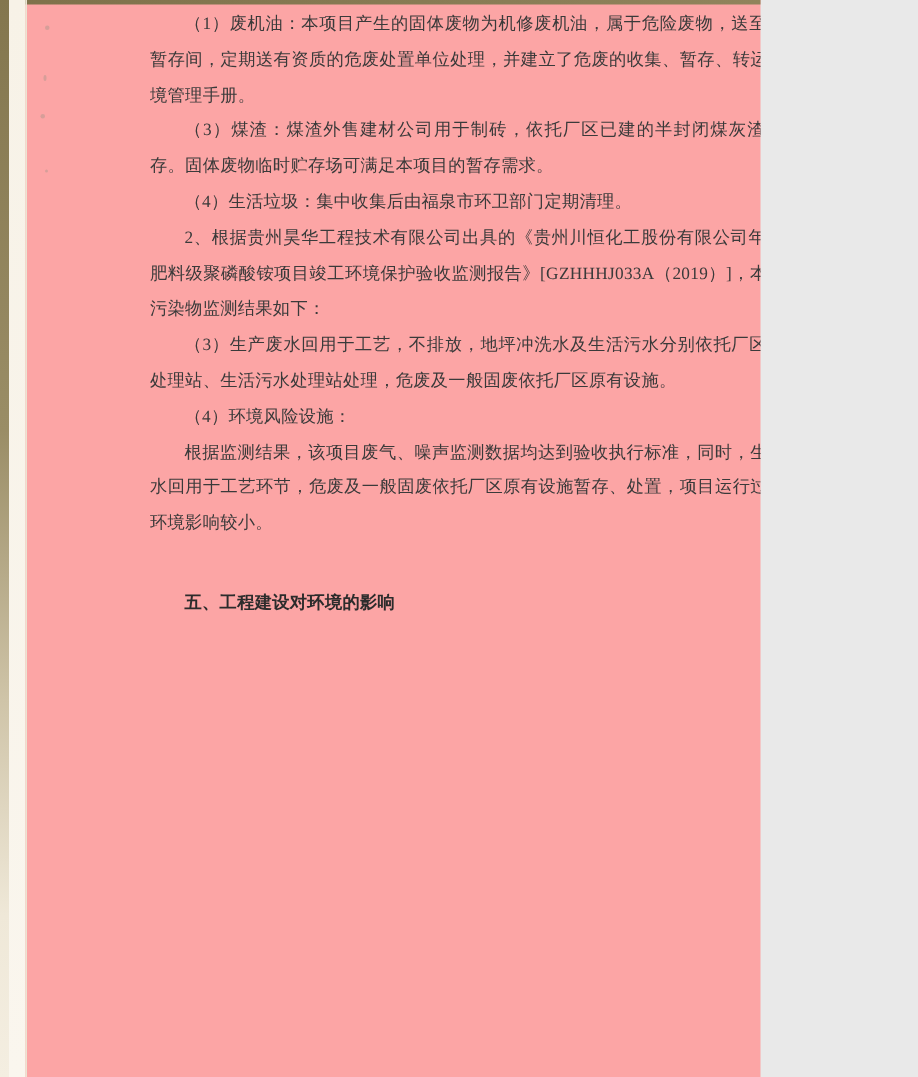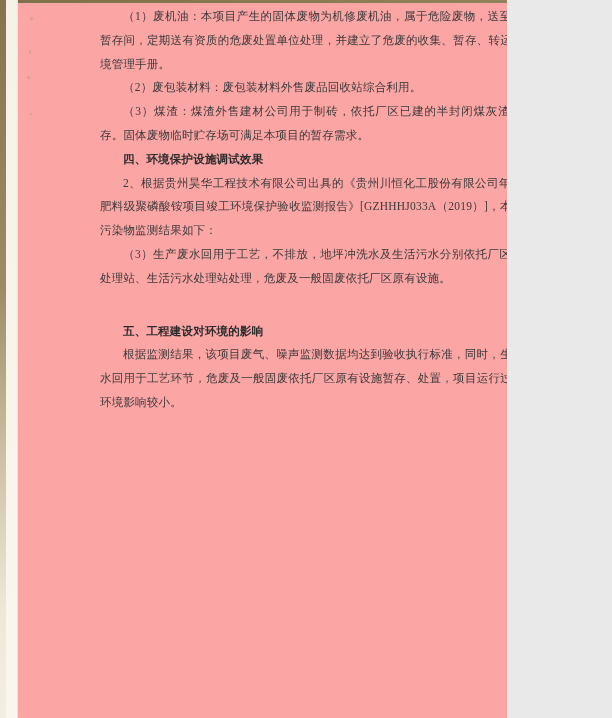--- a/index.html
+++ b/index.html
@@ -79,21 +79,21 @@
   <div class="edge-top"></div>
   <div class="edge-left"></div>
   <div class="edge-left-light"></div>
   <div class="speck s1"></div>
   <div class="speck s2"></div>
   <div class="speck s3"></div>
   <div class="speck s4"></div>
 
   <div class="content">
       <p class="para">（1）废机油：本项目产生的固体废物为机修废机油，属于危险废物，送至厂区危废暂存间，定期送有资质的危废处置单位处理，并建立了危废的收集、暂存、转运、处置环境管理手册。</p>
-      <p class="para">（2）废包装材料：废包装材料外售废品回收站综合利用。</p>
       <p class="para">（3）煤渣：煤渣外售建材公司用于制砖，依托厂区已建的半封闭煤灰渣暂存间暂存。固体废物临时贮存场可满足本项目的暂存需求。</p>
-      <p class="para bold">四、环境保护设施调试效果</p>
+      <p class="para">（4）生活垃圾：集中收集后由福泉市环卫部门定期清理。</p>
       <p class="para">2、根据贵州昊华工程技术有限公司出具的《贵州川恒化工股份有限公司年产 5 万吨肥料级聚磷酸铵项目竣工环境保护验收监测报告》[GZHHHJ033A（2019）]，本项目各类污染物监测结果如下：</p>
       <p class="para">（3）生产废水回用于工艺，不排放，地坪冲洗水及生活污水分别依托厂区生产废水处理站、生活污水处理站处理，危废及一般固废依托厂区原有设施。</p>
+      <p class="para">（4）环境风险设施：</p>
+      <p class="para">根据监测结果，该项目废气、噪声监测数据均达到验收执行标准，同时，生产环节废水回用于工艺环节，危废及一般固废依托厂区原有设施暂存、处置，项目运行过程中对外环境影响较小。</p>
       <p class="para bold gap">五、工程建设对环境的影响</p>
-      <p class="para">根据监测结果，该项目废气、噪声监测数据均达到验收执行标准，同时，生产环节废水回用于工艺环节，危废及一般固废依托厂区原有设施暂存、处置，项目运行过程中对外环境影响较小。</p>
     </div>
 </div>
 
 </body></html>

